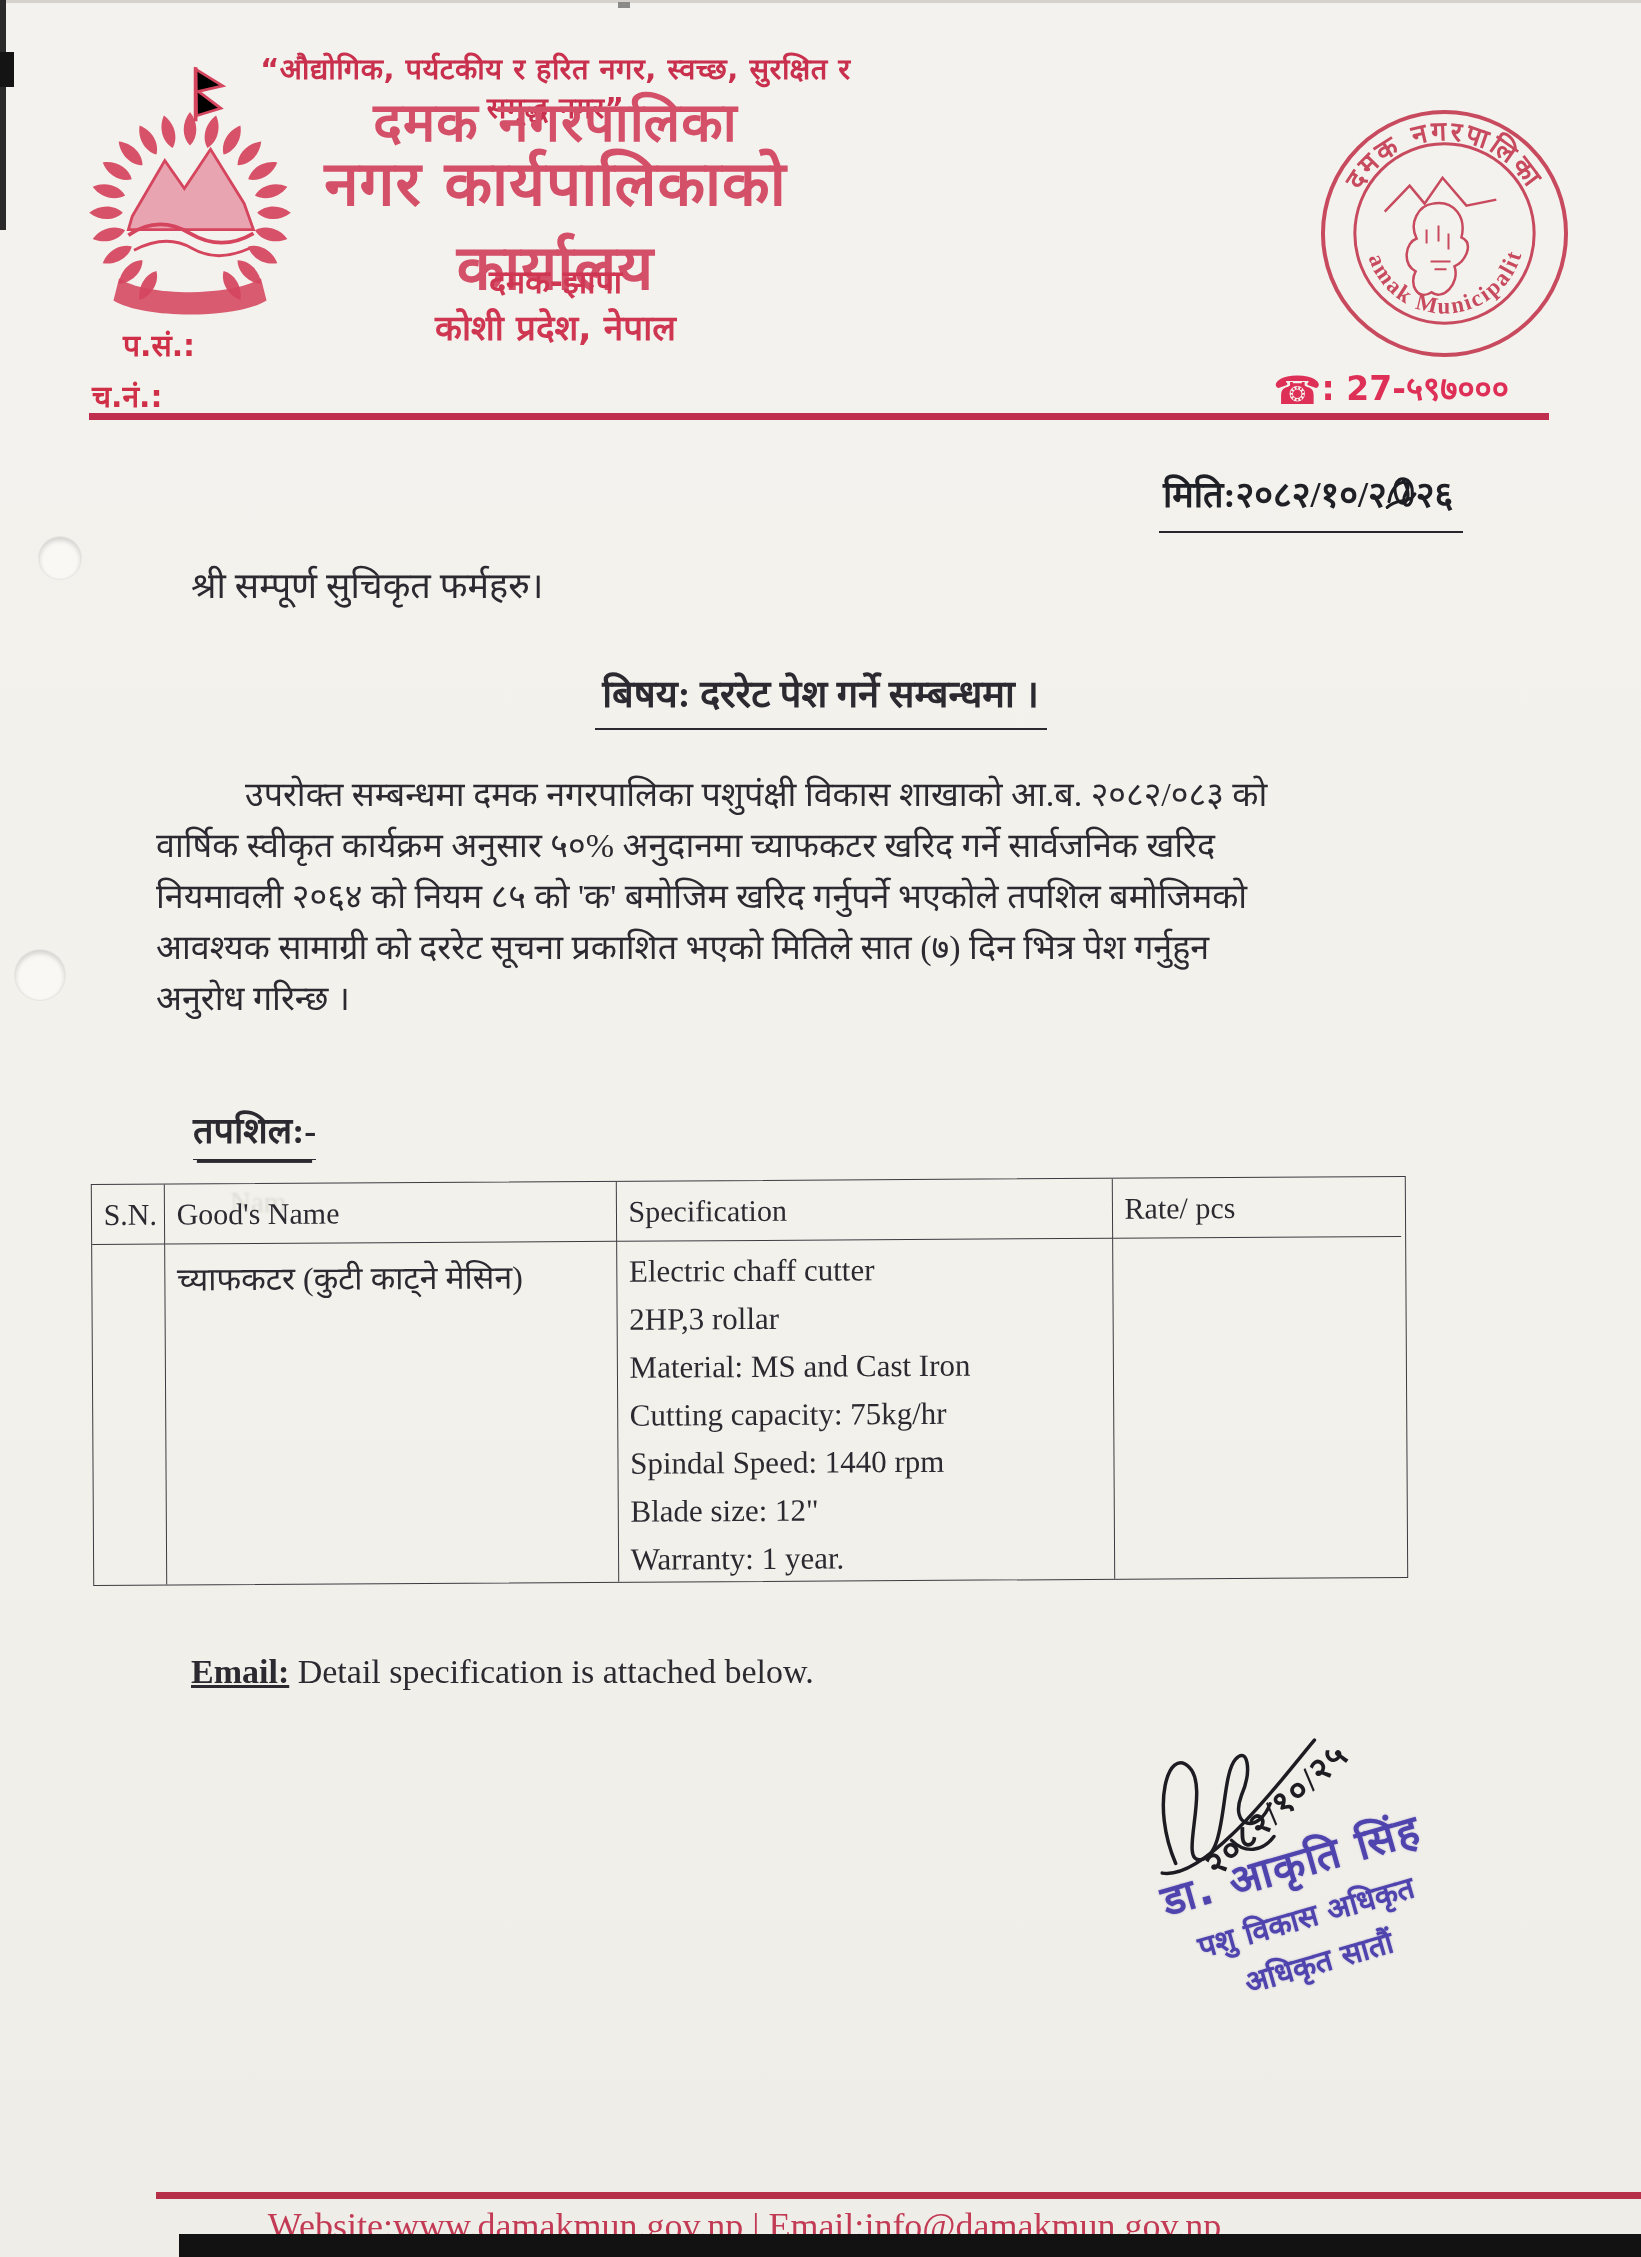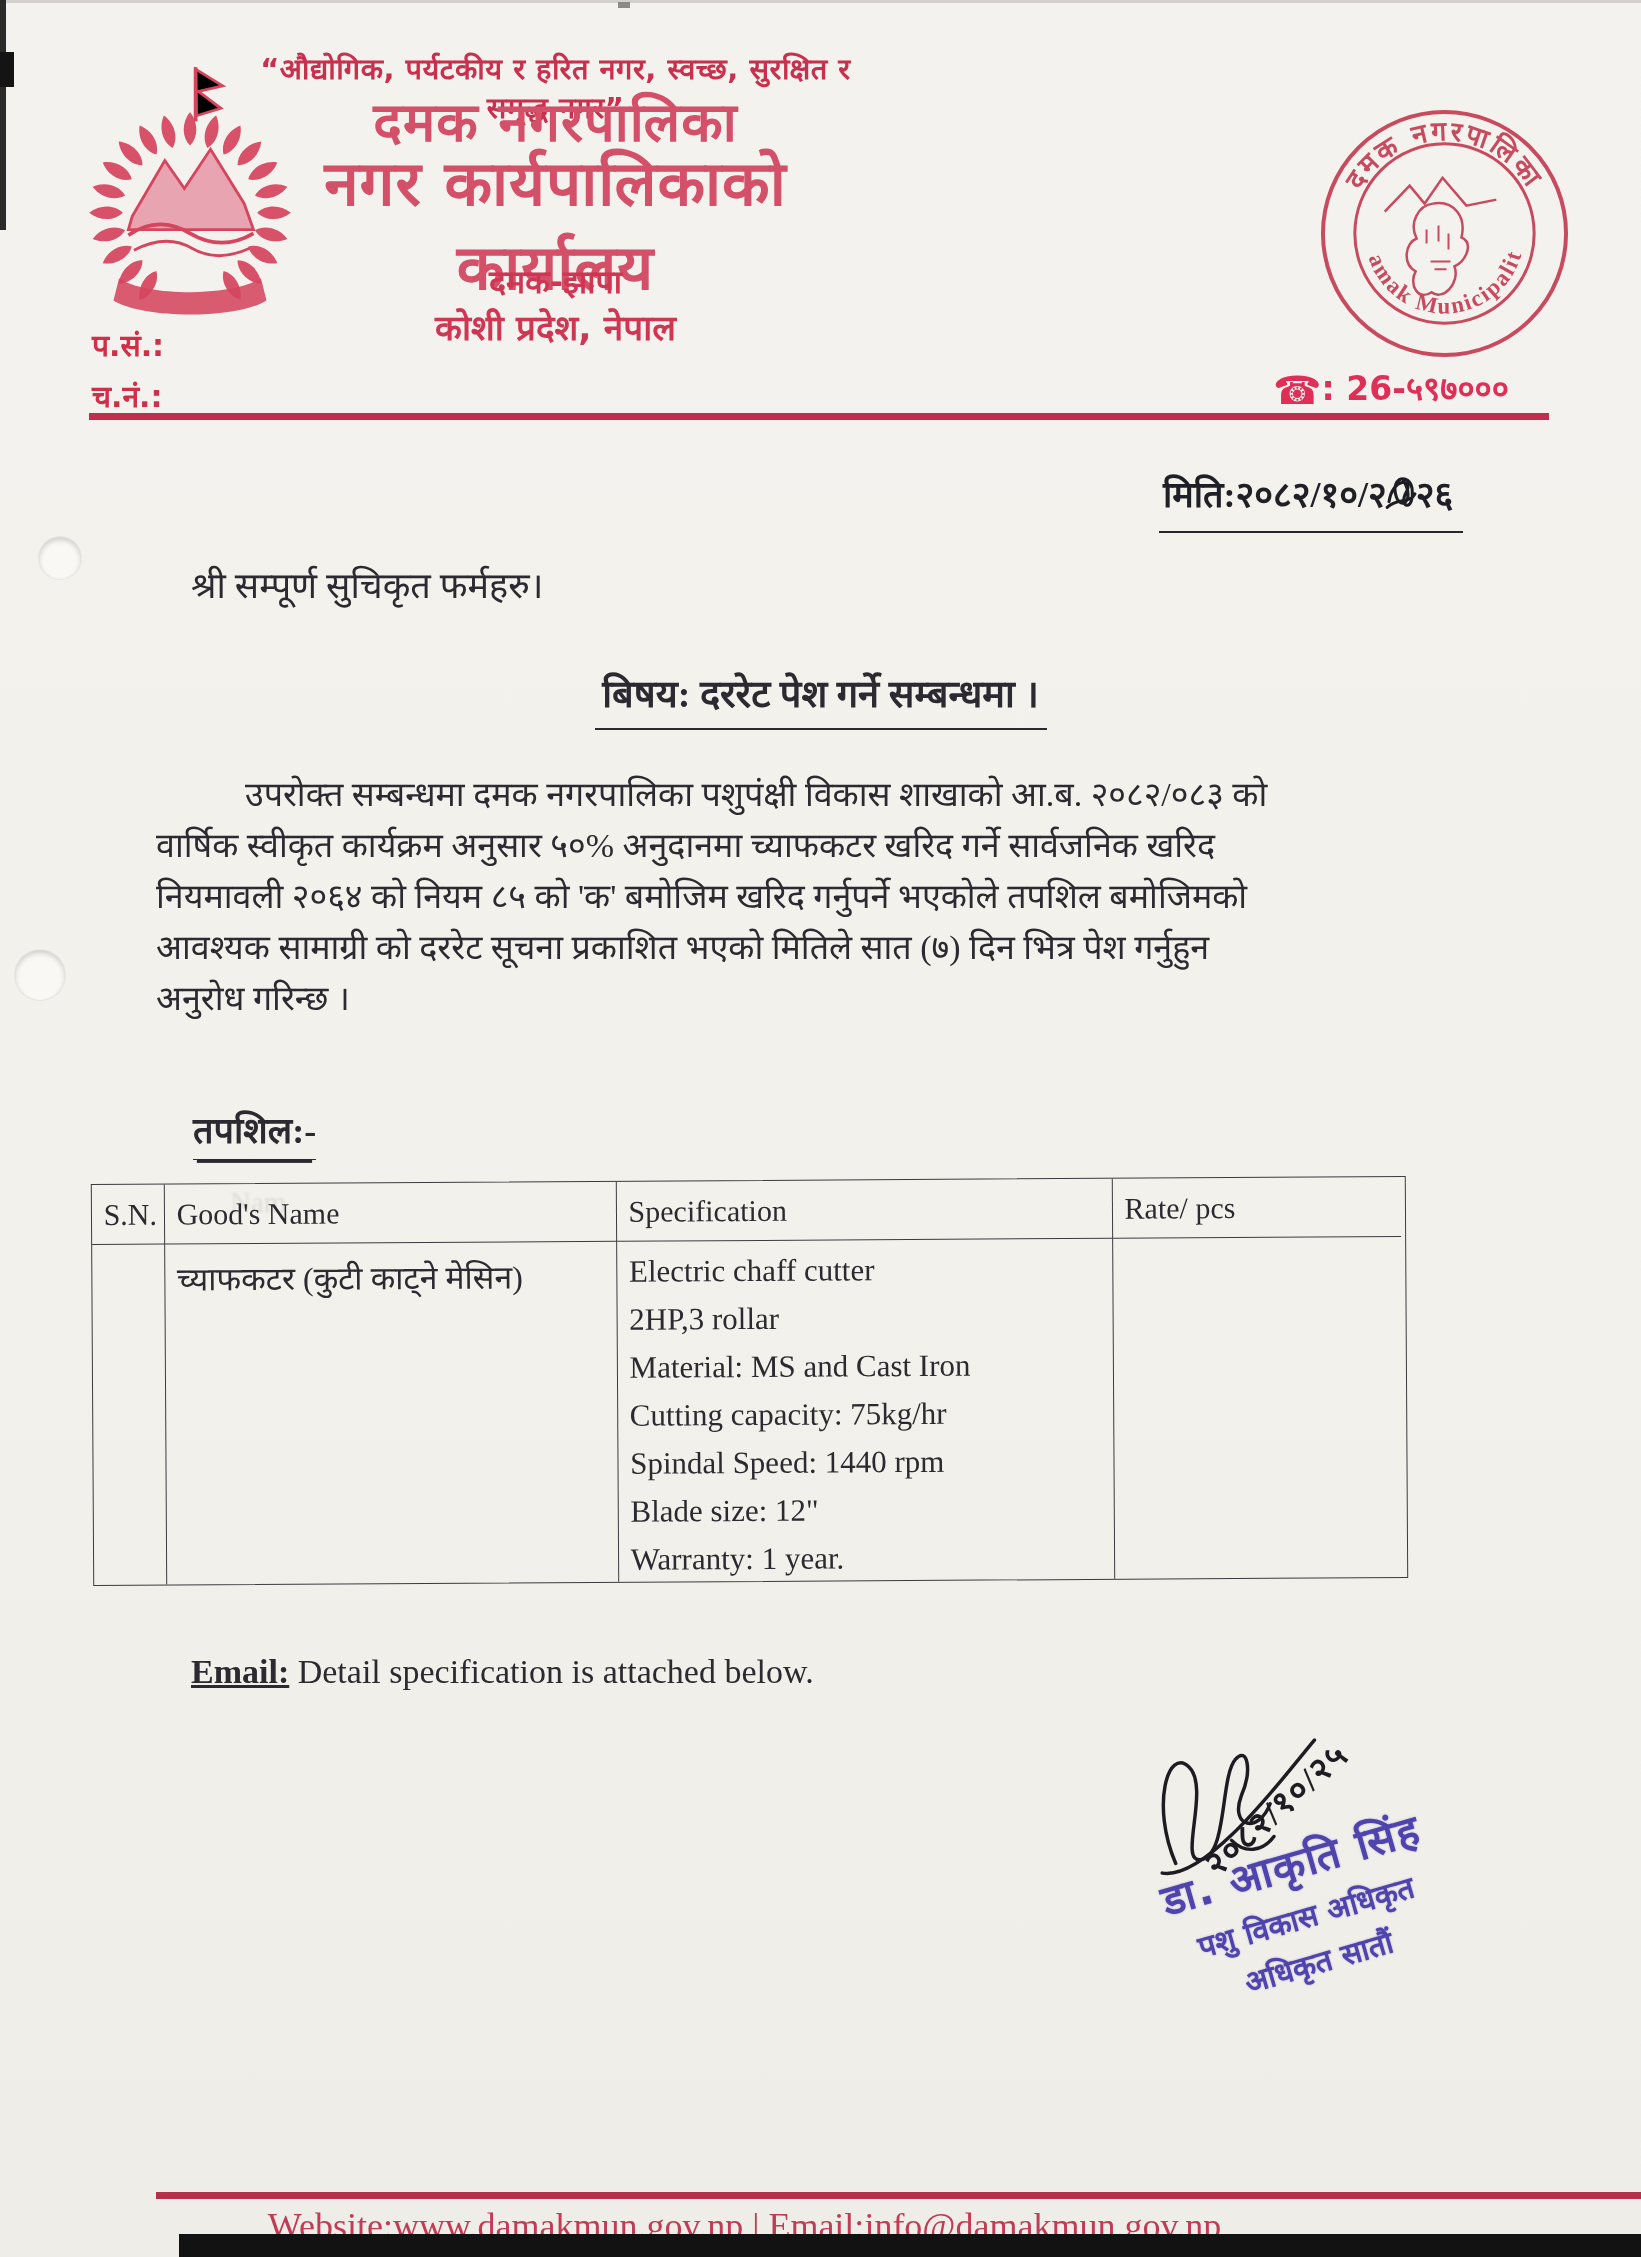--- a/index.html
+++ b/index.html
@@ -146,25 +146,25 @@
       <path d="M116,158 L136,158 M120,166 L132,166" stroke-width="2"></path>
     </g>
   </svg>
 
   <div class="abs hdr-center tagline">“औद्योगिक, पर्यटकीय र हरित नगर, स्वच्छ, सुरक्षित र समृद्ध नगर”</div>
   <div class="abs hdr-center muni-name">दमक नगरपालिका</div>
   <div class="abs hdr-center office-name">नगर कार्यपालिकाको कार्यालय</div>
   <div class="abs hdr-center addr1">दमक-झापा</div>
   <div class="abs hdr-center addr2">कोशी प्रदेश, नेपाल</div>
 
-  <div class="abs refno" style="top:324px;">प.सं.:</div>
+  <div class="abs refno" style="top:324px;margin-left:31px;">प.सं.:</div>
   <div class="abs refno" style="top:375px;">च.नं.:</div>
 
   <div class="abs phone">
-    <span class="bell">☎</span><span>: 26-५९७०००</span>
+    <span class="bell">☎</span><span>: 27-५९७०००</span>
   </div>
 
   <div class="abs red-rule"></div>
 
   <div class="abs dateline">
     <span>मिति:२०८२/१०/२</span><span class="scribble"><svg width="37" height="44" viewBox="0 0 38 46">
           <path d="M6,32 C10,6 32,8 24,22 C15,38 33,44 30,18 C27,2 8,6 13,25 C17,42 34,32 21,10 M4,38 C14,28 28,34 33,24" fill="none" stroke="#1d1d24" stroke-width="3.2" stroke-linecap="round"></path>
         </svg></span><span>२६</span>
   </div>
 

